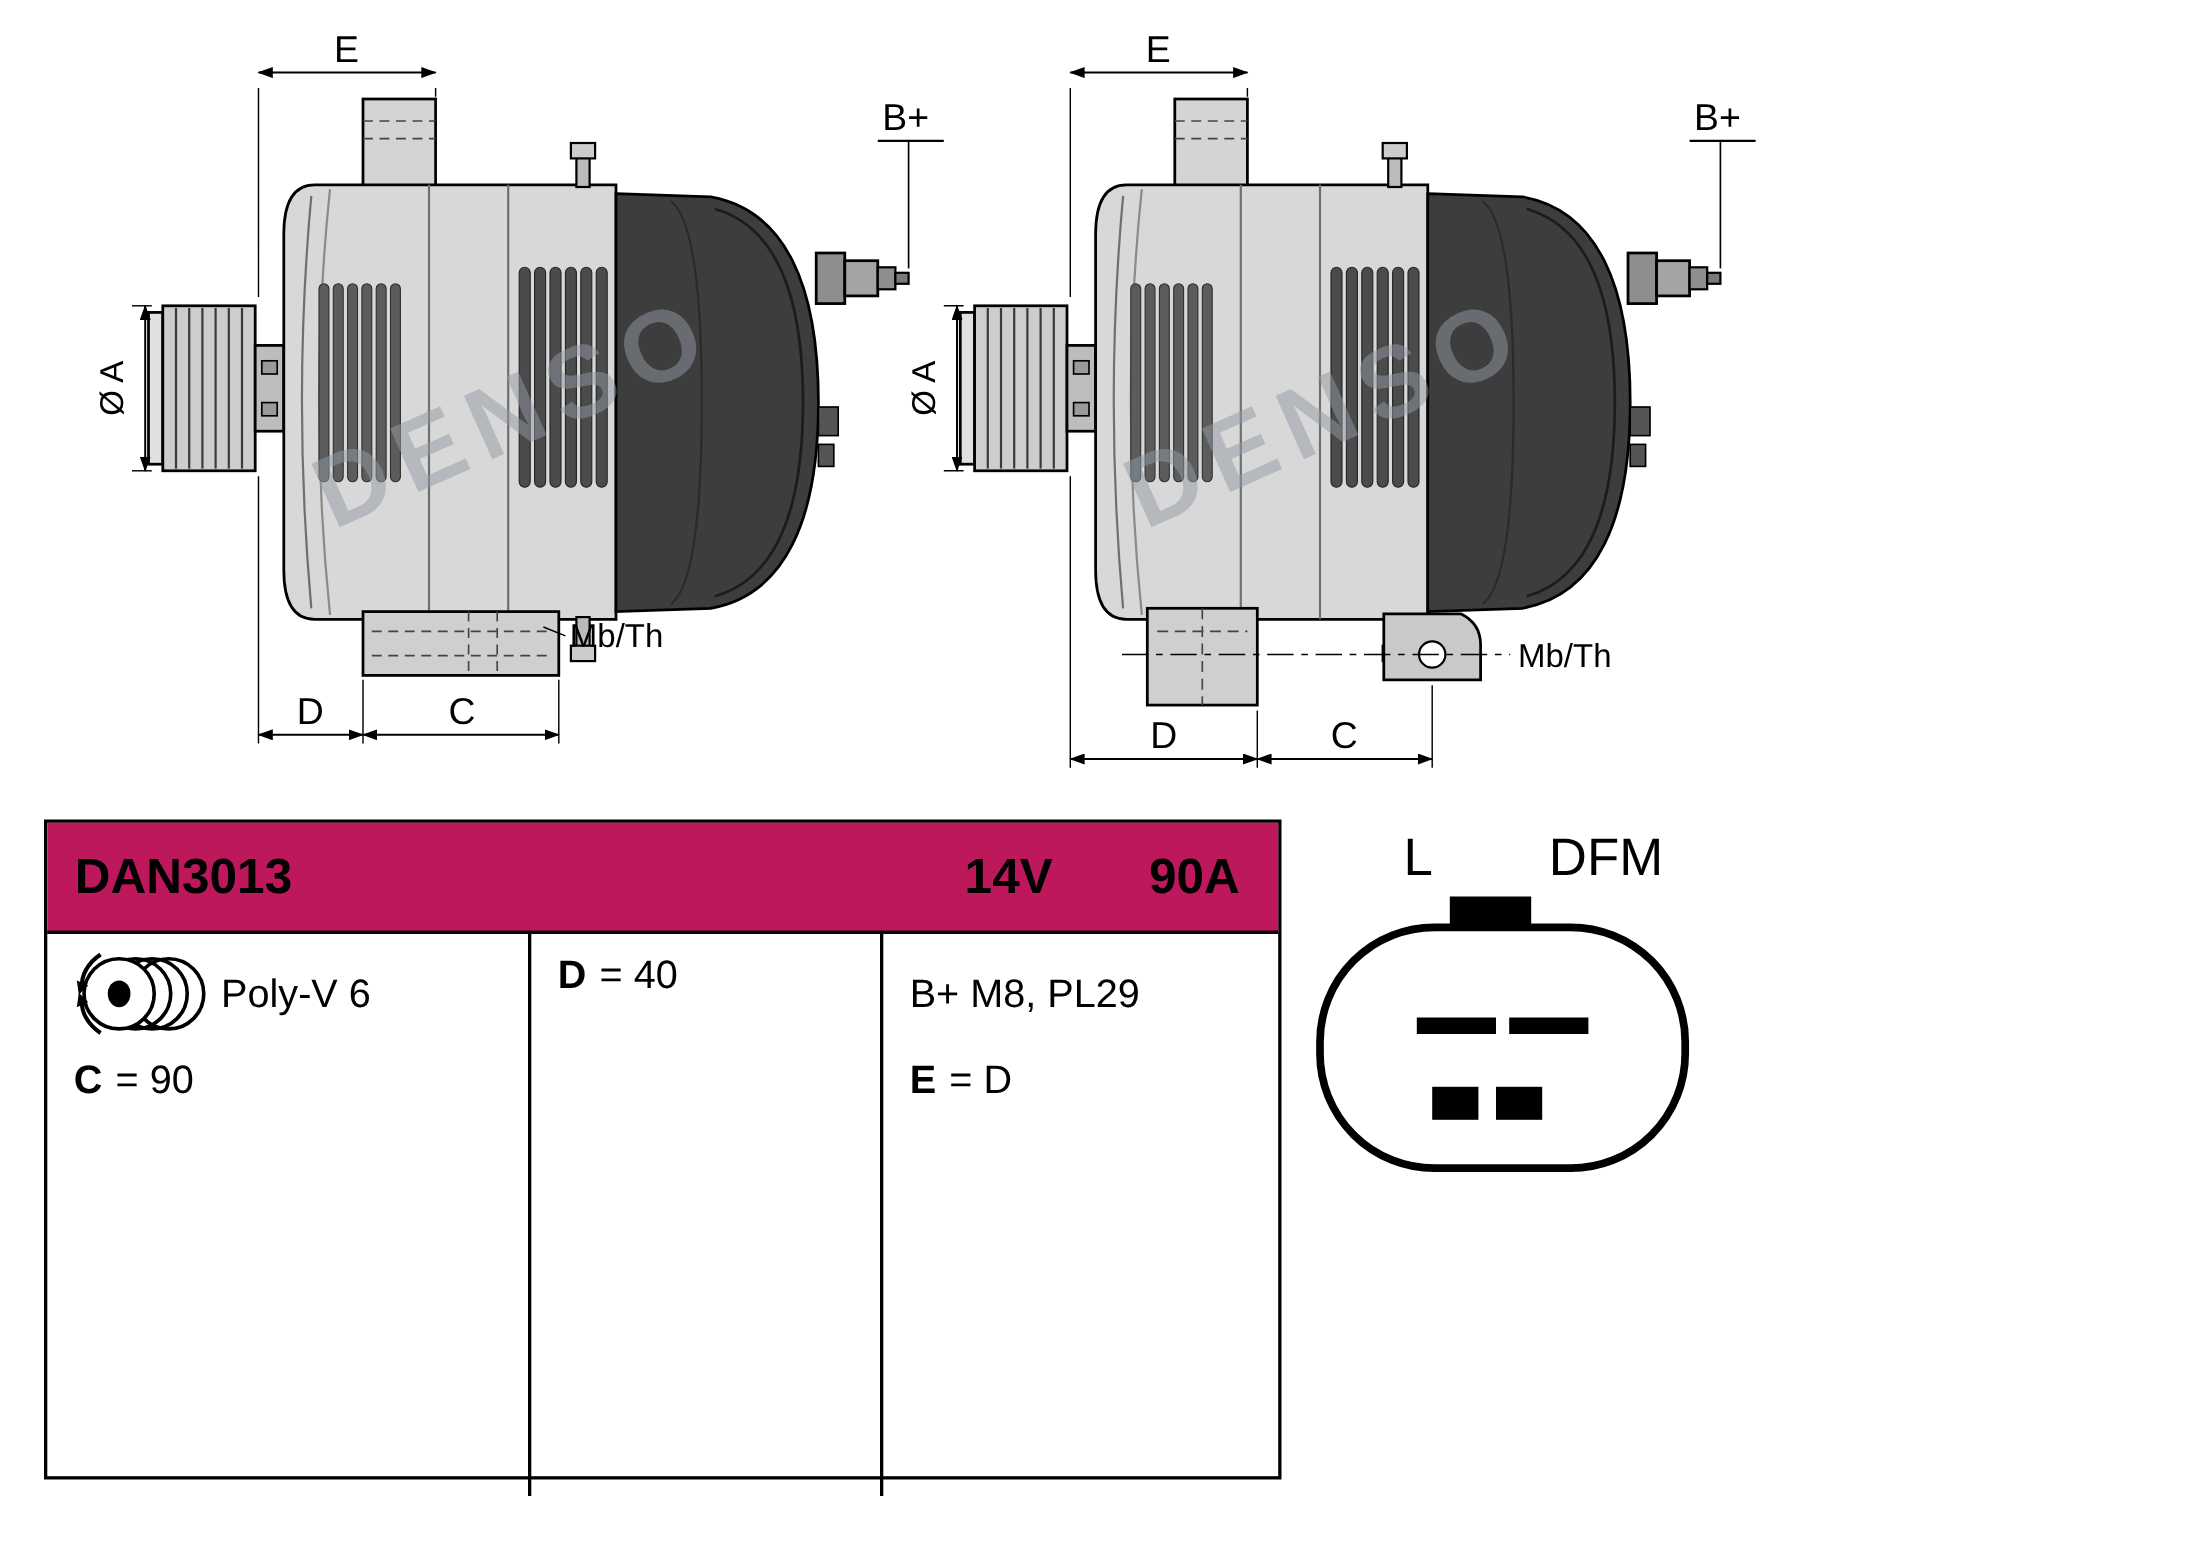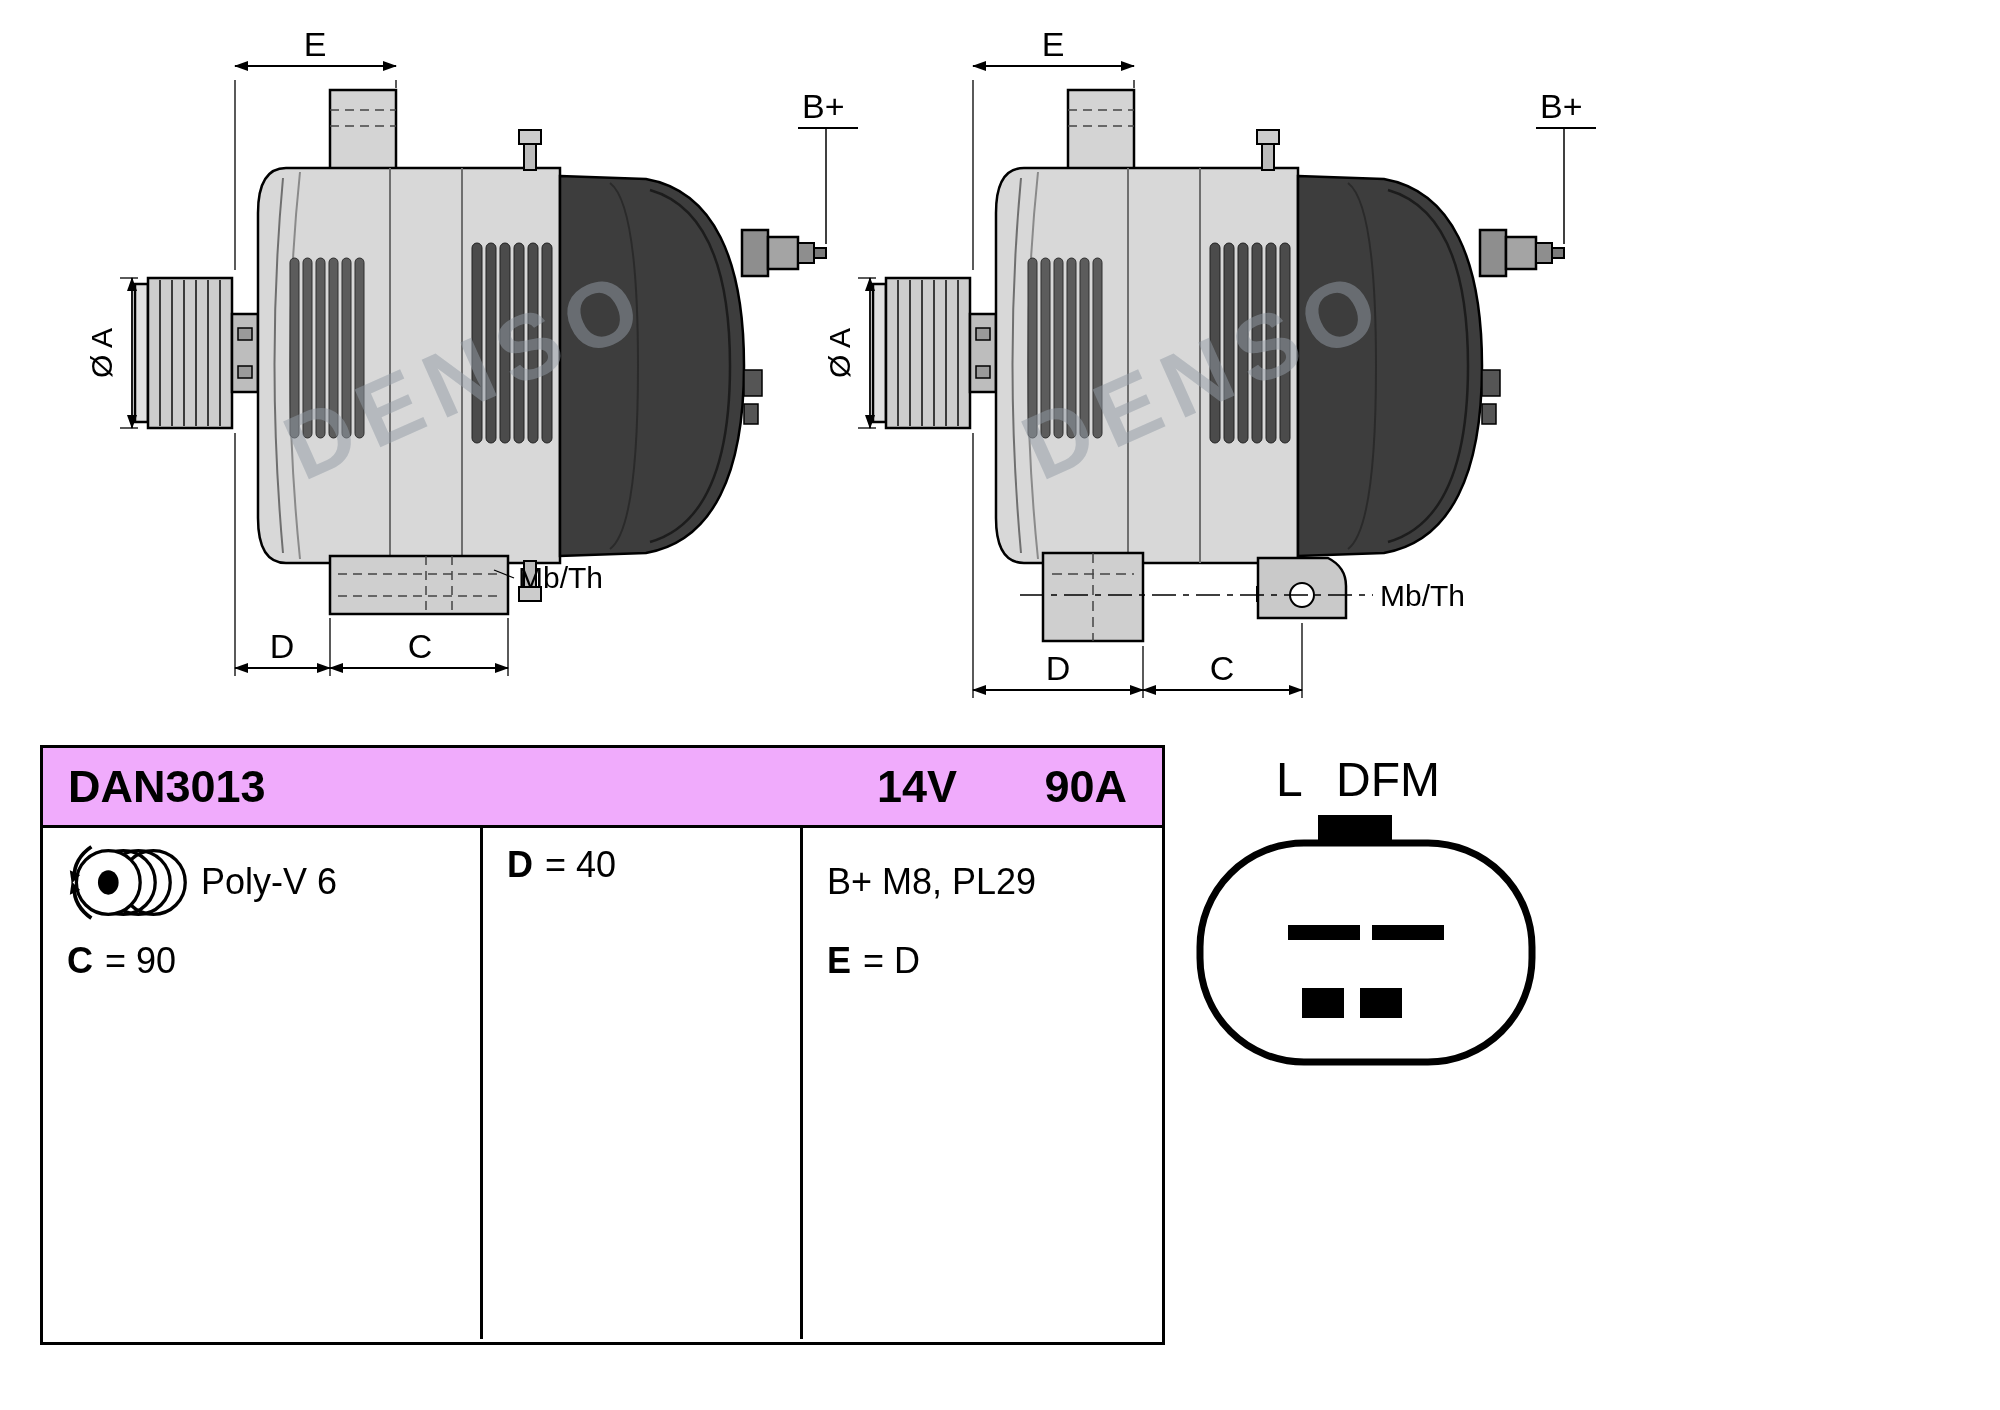--- a/index.html
+++ b/index.html
@@ -12,40 +12,40 @@
   #drawing-left  { left:90px;  top:18px; }
   #drawing-right { left:828px; top:18px; }
   svg text { font-family:"Liberation Sans", sans-serif; fill:#000; }
   .dim-label { font-size:34px; }
   .small-label { font-size:30px; }
   .watermark-text { font-size:92px; font-weight:bold; letter-spacing:12px; fill:#939ca6; opacity:0.5; }
 
   
   .spec-table { position:absolute; left:40px; top:745px; width:1125px; height:600px;
                 border:3px solid #000; background:#fff; }
-  .spec-header { position:relative; height:80px; background:#f0abfc; border-bottom:3px solid #000; }
+  .spec-header { position:relative; height:101px; background:#be185d; border-bottom:3px solid #000; }
   .spec-header span { position:absolute; top:50%; transform:translateY(-50%); font-size:45px; font-weight:bold; }
   .part-number { left:25px; }
   .voltage { right:205px; }
   .current { right:35px; }
   .spec-body { display:flex; height:511px; }
   .spec-col { padding-top:6px; }
   .col-1 { width:440px; border-right:3px solid #000; }
   .col-2 { width:320px; border-right:3px solid #000; }
   .col-3 { flex:1 1 auto; }
   .spec-line { display:flex; align-items:center; gap:12px; padding-left:24px; font-size:36px;text-align:center; }
   .row-icon { height:96px; }
   .row-text { height:62px; }
   .spec-line .lbl { font-weight:bold; }
   .pulley-icon { width:122px; height:90px; flex:0 0 auto; }
 
   
   .connector-label { position:absolute; font-size:48px; }
   #label-l   { left:1276px; top:752px; }
-  #label-dfm { left:1336px; top:752px; }
+  #label-dfm { left:1408px; top:752px; }
   #connector-svg { position:absolute; left:1195px; top:805px; width:345px; height:265px; }
 </style>
 </head>
 <body>
 
 <div id="canvas">
 
   <div class="drawing" id="drawing-left">
     <svg viewBox="0 0 830 720" width="830" height="720">
       <defs>

